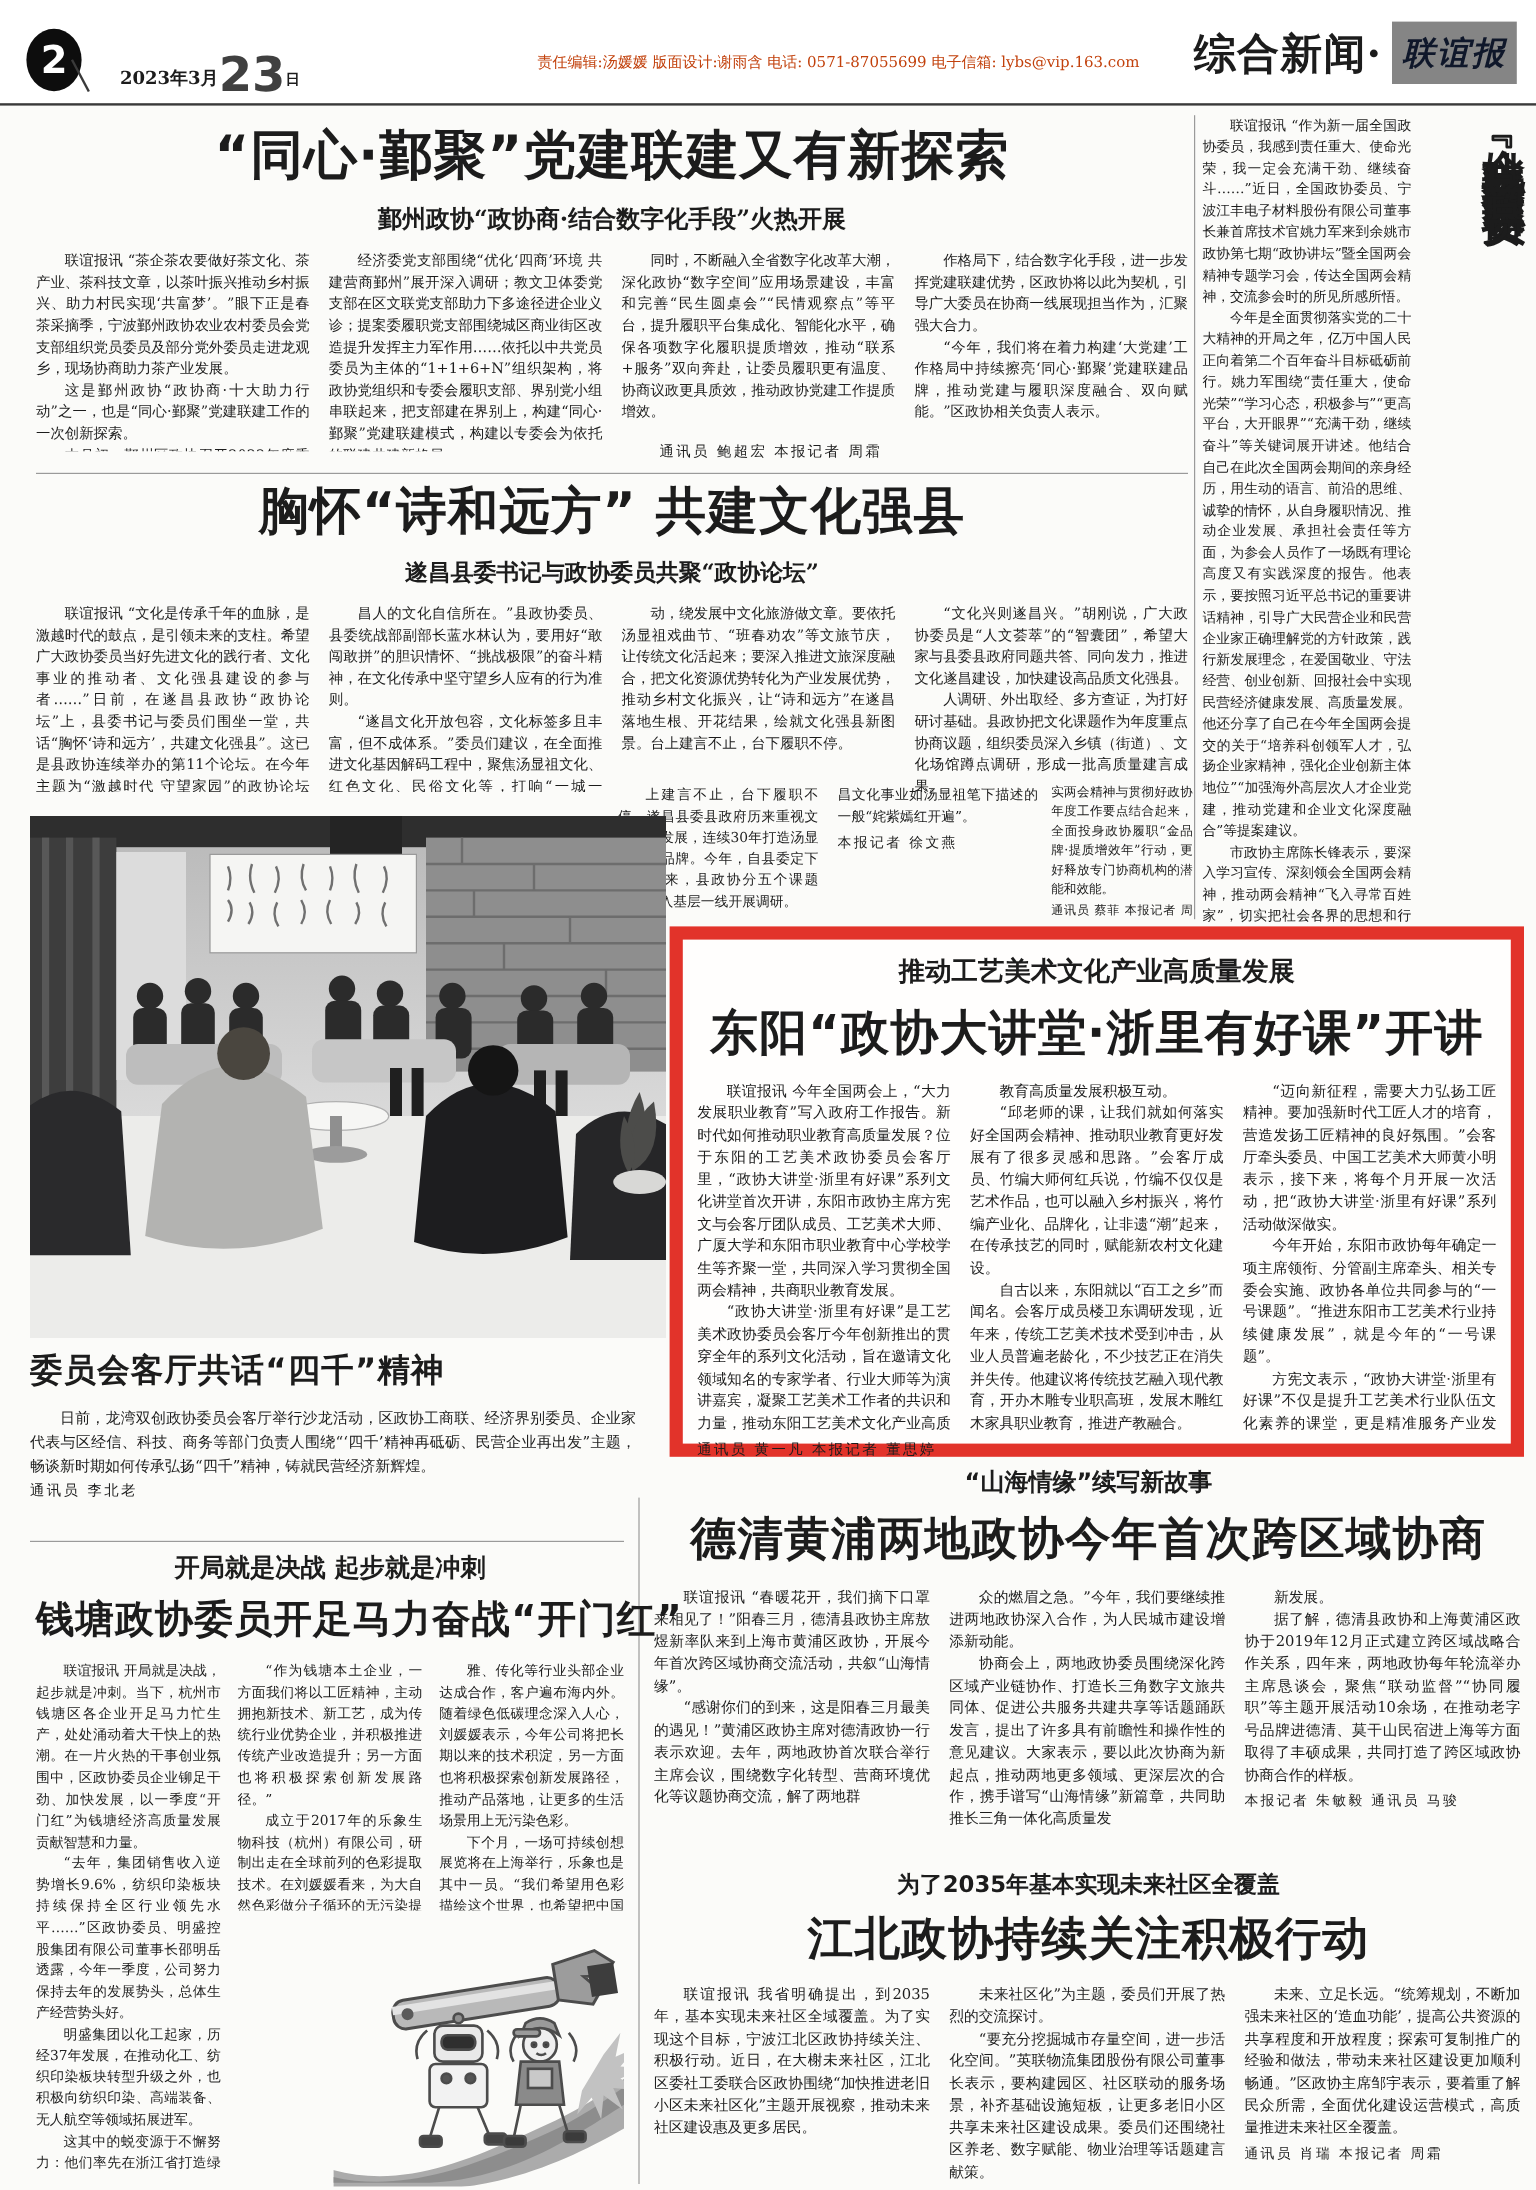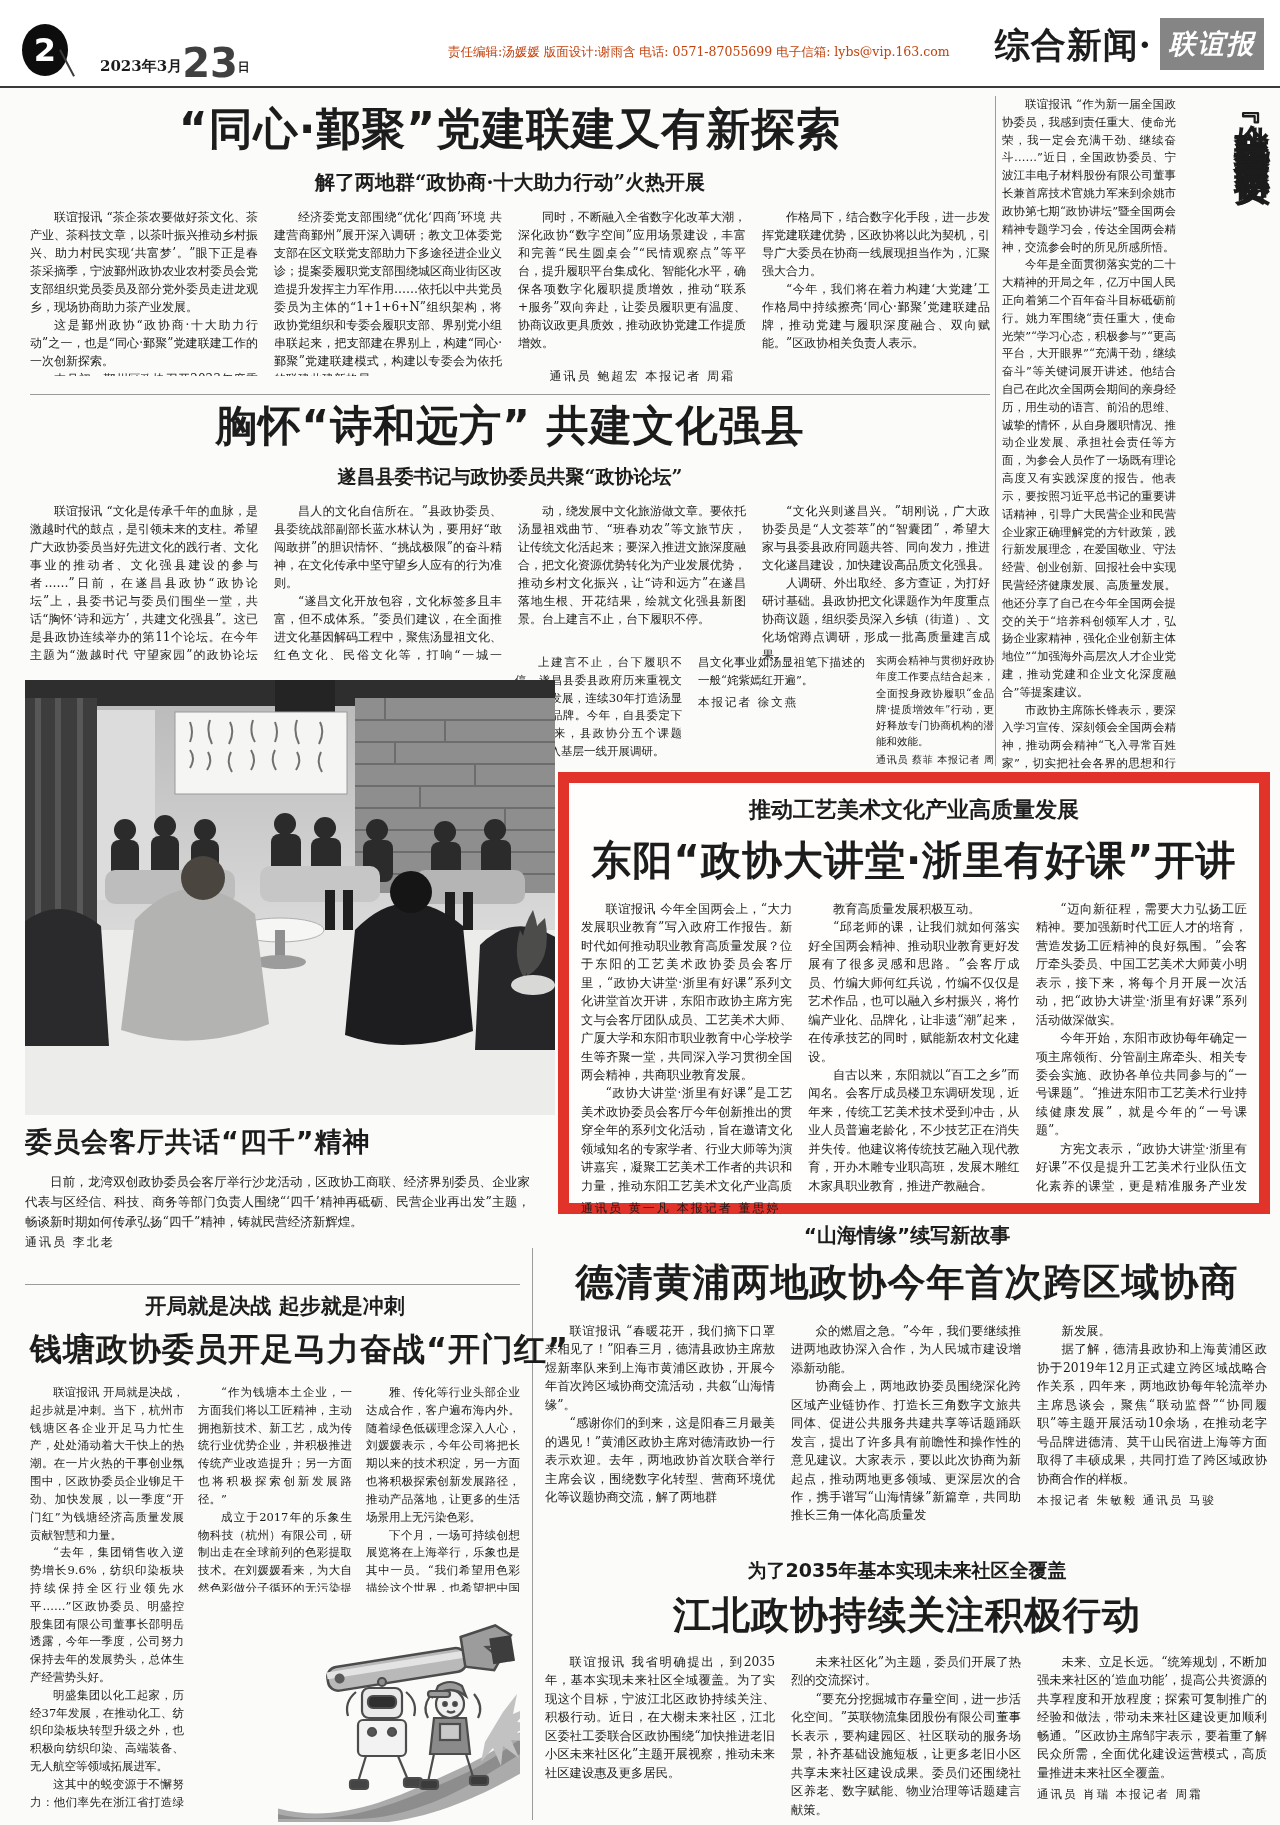--- a/index.html
+++ b/index.html
@@ -16,21 +16,21 @@
   .hdr-notch { position:absolute; left:52px; top:62px; width:30px; height:2px; background:#3a3a3a; transform:rotate(62deg); }
   .page-badge { position:absolute; left:22px; top:24px; width:46px; height:52px; background:#0d0d0d;
     border-radius:50%; color:#fff; font-family:"DejaVu Sans","Liberation Sans",sans-serif;
     font-weight:bold; font-size:32px; display:flex; align-items:center; justify-content:center; }
   .date-line { position:absolute; left:100px; top:40px; font-size:15px; font-weight:bold; white-space:nowrap; }
   .date-day { font-size:40px; color:#404040; font-family:"DejaVu Sans","Liberation Sans",sans-serif; font-weight:bold; vertical-align:-6px; }
   .date-suffix { font-size:12px; }
   .hdr-info { position:absolute; left:448px; top:44px; font-size:12.5px; color:#c2410c; white-space:nowrap; }
   .section-name { position:absolute; right:128px; top:22px; font-size:35px; font-weight:900; letter-spacing:1px; }
   .paper-logo { position:absolute; right:16px; top:18px; width:104px; height:52px; background:#858585;
-    color:#ffffff; display:flex; align-items:center; justify-content:center;
+    color:#0f172a; display:flex; align-items:center; justify-content:center;
     font-size:27px; font-weight:bold; font-style:italic; letter-spacing:2px; }
   
   .blk { position:absolute; }
   .kicker { text-align:center; font-family:"DejaVu Sans","Liberation Sans",sans-serif; font-weight:700; }
   .headline { text-align:center; font-family:"DejaVu Sans","Liberation Sans",sans-serif; font-weight:900; letter-spacing:1px; white-space:nowrap; }
   .subhead { text-align:center; font-weight:700; }
   .colrow { display:flex; }
   .col { overflow:hidden; text-align:justify; }
   .col p { text-indent:2em; }
   .byline { letter-spacing:2px; }
@@ -123,21 +123,21 @@
     <div class="hdr-rule"></div>
   </div>
 
   <div class="vrule" id="vr1"></div>
   <div class="vrule" id="vr2"></div>
   <div class="hrule" id="hr1"></div>
   <div class="hrule" id="hr2"></div>
 
   <div class="blk" id="a1">
     <div class="headline">“同心·鄞聚”党建联建又有新探索</div>
-    <div class="subhead">解了两地群“政协商·十大助力行动”火热开展</div>
+    <div class="subhead">鄞州政协“政协商·结合数字化手段”火热开展</div>
     <div class="colrow">
       <div class="col">
           <p>联谊报讯 “茶企茶农要做好茶文化、茶产业、茶科技文章，以茶叶振兴推动乡村振兴、助力村民实现‘共富梦’。”眼下正是春茶采摘季，宁波鄞州政协农业农村委员会党支部组织党员委员及部分党外委员走进龙观乡，现场协商助力茶产业发展。</p>
           <p>这是鄞州政协“政协商·十大助力行动”之一，也是“同心·鄞聚”党建联建工作的一次创新探索。</p>
           <p>本月初，鄞州区政协召开2023年度委员会议暨“同心·鄞聚”党建联建工作部署会，发布“政协商·十大助力行动”。会后，各界别党支部根据计划表、任务书立刻行动。</p>
         </div>
       <div class="col">
           <p>经济委党支部围绕“优化‘四商’环境 共建营商鄞州”展开深入调研；教文卫体委党支部在区文联党支部助力下多途径进企业义诊；提案委履职党支部围绕城区商业街区改造提升发挥主力军作用……依托以中共党员委员为主体的“1+1+6+N”组织架构，将政协党组织和专委会履职支部、界别党小组串联起来，把支部建在界别上，构建“同心·鄞聚”党建联建模式，构建以专委会为依托的联建共建新格局。</p>
         </div>
       <div class="col">

